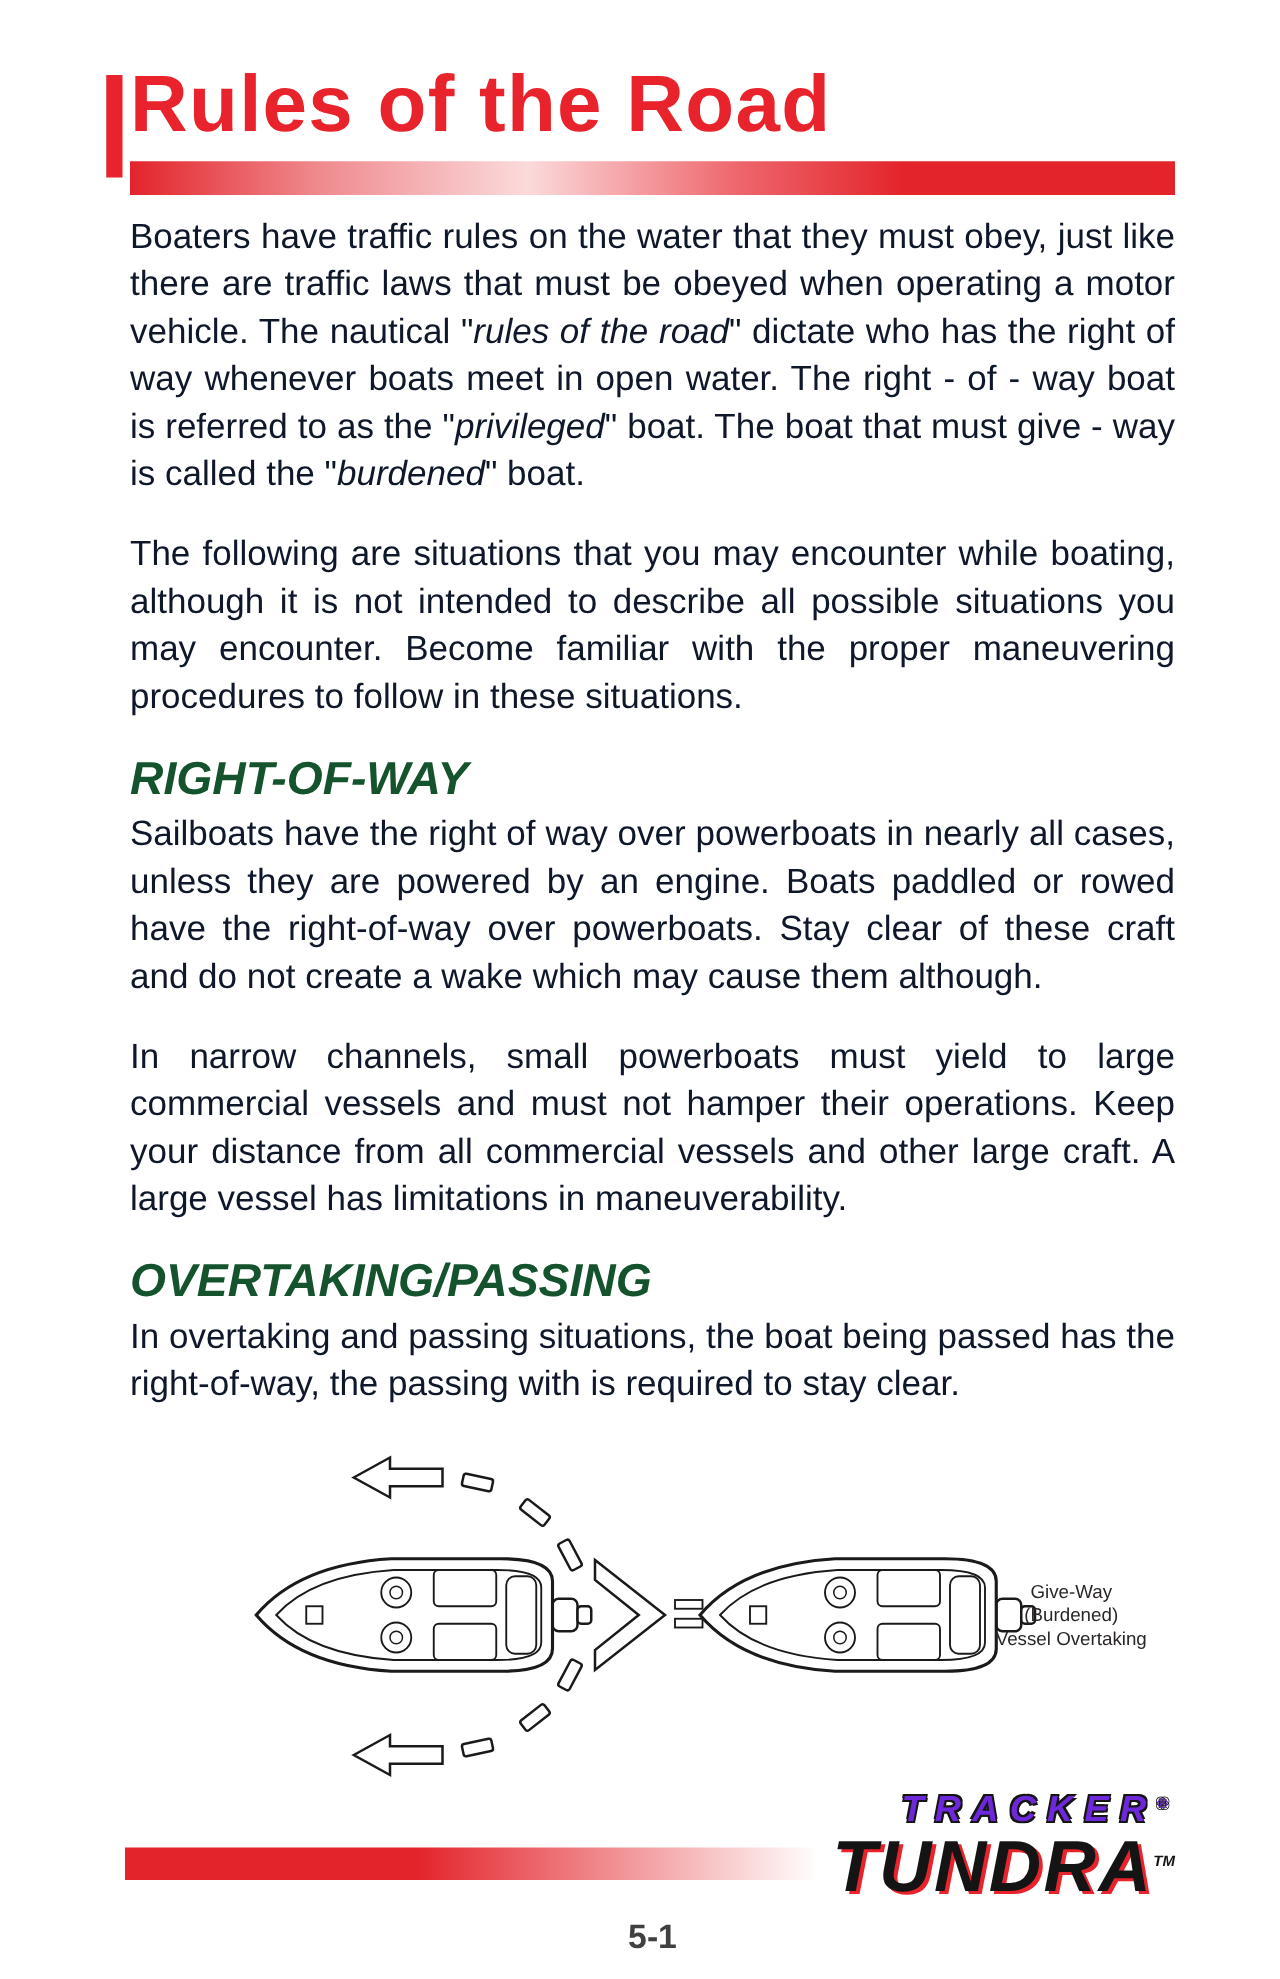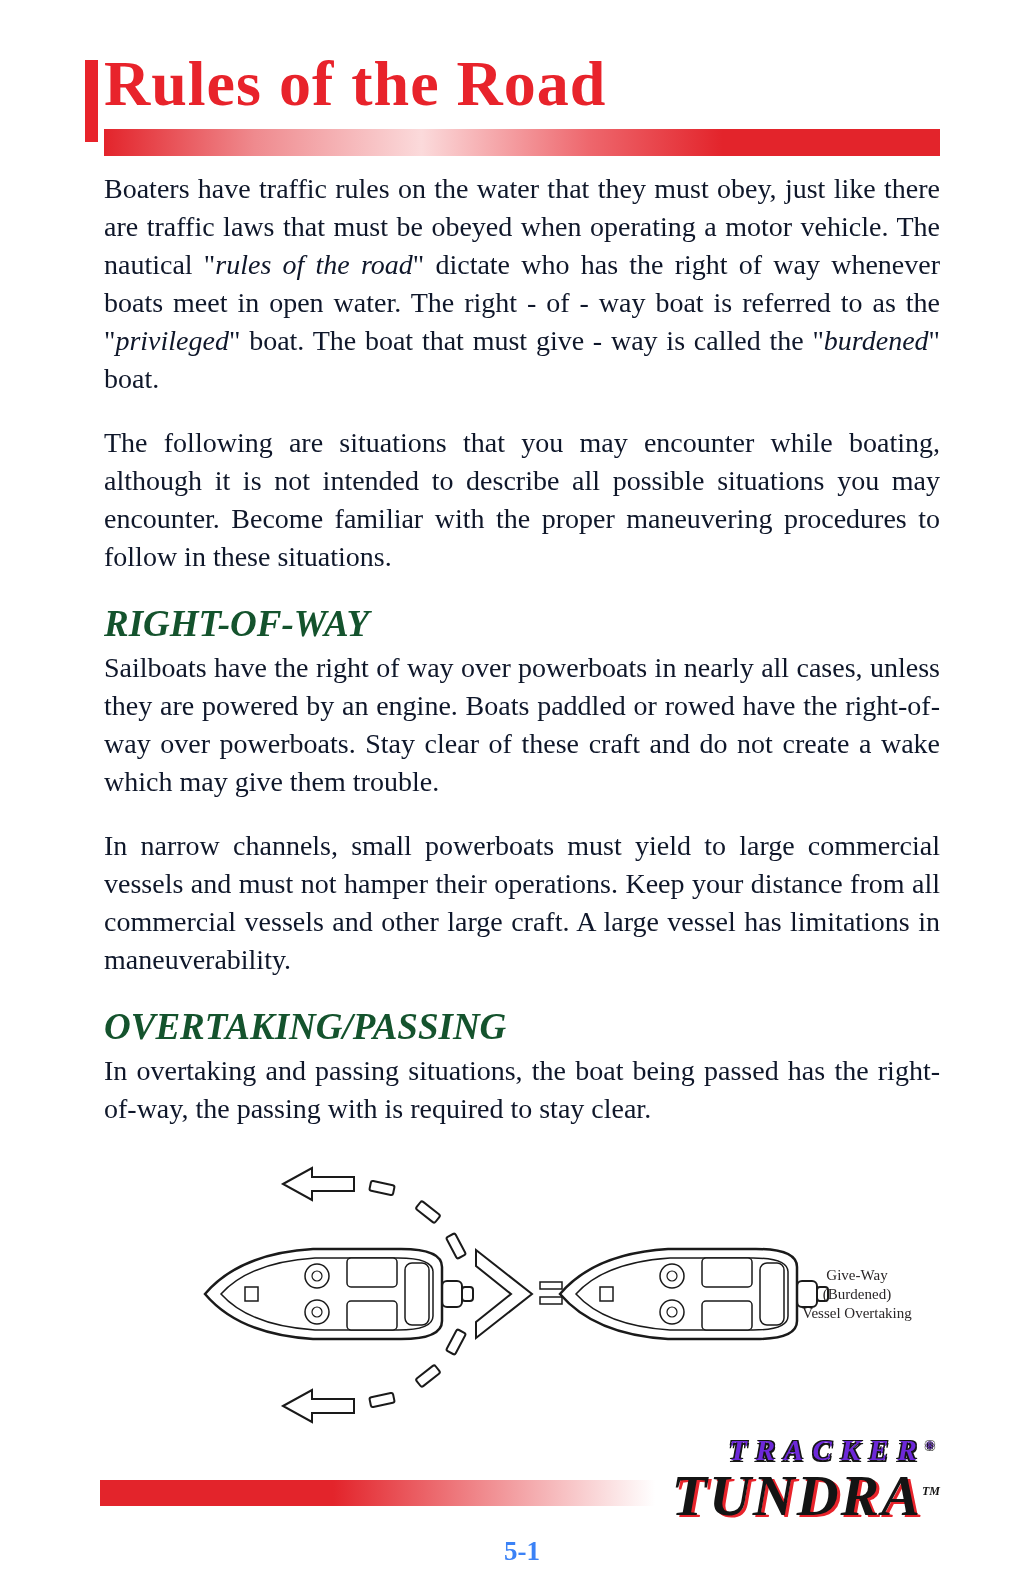--- a/index.html
+++ b/index.html
@@ -1,20 +1,20 @@
 <!DOCTYPE html>
 <html><head>
 <meta charset="utf-8">
 <style>
   html,body{margin:0;padding:0;}
   body{
     width:1024px;height:1583px;background:#ffffff;position:relative;overflow:hidden;
     font-family:"Liberation Sans",sans-serif;color:#2a2627;
   }
-  .content{padding:50px 84px 0 104px;font-family:Liberation Serif, serif;}
+  .content{padding:50px 84px 0 104px;}
 
   
   .header{position:relative;margin-bottom:14px;}
   .accent-bar{position:absolute;left:-19px;top:10px;width:13px;height:82px;background:#e8232b;}
   .title{color:#e8232b;font-size:64px;font-weight:bold;letter-spacing:1px;line-height:1.05;margin:0;}
   .grad-bar{height:27px;margin-top:12px;
     background:linear-gradient(90deg,#e3242b 0%,#ef8a8e 18%,#fbdadb 38%,#ee676d 58%,#e3242b 74%,#e3242b 100%);}
 
   
   p.body{font-size:28px;line-height:38px;text-align:justify;margin:0 0 26px 0;color:#0f172a;}
@@ -33,38 +33,38 @@
   .footer-bar{position:absolute;left:100px;top:32px;width:555px;height:26px;
     background:linear-gradient(90deg,#e3242b 0%,#e3242b 42%,#ffffff 100%);}
   .logo{position:absolute;right:84px;top:-12px;text-align:right;line-height:1;}
   .logo-tracker{font-style:italic;font-weight:bold;font-size:29px;color:#6d28d9;letter-spacing:9px;
     text-shadow:-1.5px -1.5px 0 #151515,1.5px -1.5px 0 #151515,-1.5px 1.5px 0 #151515,1.5px 1.5px 0 #151515;
     margin-right:6px;}
   .logo-tundra{font-style:italic;font-weight:bold;font-size:58px;color:#141414;letter-spacing:2px;
     text-shadow:3px 2px 0 #e8232b;margin-top:2px;}
   .reg{font-size:11px;vertical-align:super;letter-spacing:0;}
   .tm{font-size:12px;vertical-align:super;letter-spacing:0;color:#141414;text-shadow:none;}
-  .page-number{text-align:center;font-size:27px;font-weight:bold;color:#3b82f6;margin-top:8px;}
+  .page-number{text-align:center;font-size:27px;font-weight:bold;color:#404040;margin-top:8px;}
 </style>
 </head>
 <body>
 
 <div class="content">
 
   <div class="header">
     <div class="accent-bar"></div>
     <h1 class="title">Rules of the Road</h1>
     <div class="grad-bar"></div>
   </div>
 
   <p class="body"><span>Boaters have traffic rules on the water that they must obey, just like there are traffic laws that must be obeyed when operating a motor vehicle. The nautical "</span><i>rules of the road</i><span>" dictate who has the right of way whenever boats meet in open water. The right - of - way boat is referred to as the "</span><i>privileged</i><span>" boat. The boat that must give - way is called the "</span><i>burdened</i><span>" boat.</span></p>
   <p class="body">The following are situations that you may encounter while boating, although it is not intended to describe all possible situations you may encounter. Become familiar with the proper maneuvering procedures to follow in these situations.</p>
 
   <h2 class="section">RIGHT-OF-WAY</h2>
-  <p class="body">Sailboats have the right of way over powerboats in nearly all cases, unless they are powered by an engine. Boats paddled or rowed have the right-of-way over powerboats. Stay clear of these craft and do not create a wake which may give them trouble.</p>
+  <p class="body">Sailboats have the right of way over powerboats in nearly all cases, unless they are powered by an engine. Boats paddled or rowed have the right-of-way over powerboats. Stay clear of these craft and do not create a wake which may cause them although.</p>
   <p class="body">In narrow channels, small powerboats must yield to large commercial vessels and must not hamper their operations. Keep your distance from all commercial vessels and other large craft. A large vessel has limitations in maneuverability.</p>
 
   <h2 class="section">OVERTAKING/PASSING</h2>
   <p class="body">In overtaking and passing situations, the boat being passed has the right-of-way, the passing with is required to stay clear.</p>
 
   <div class="diagram">
     <svg width="1024" height="290" viewBox="0 0 1024 290">
       <defs>
         <g id="boat" stroke="#1a1a1a" fill="#ffffff">
 

